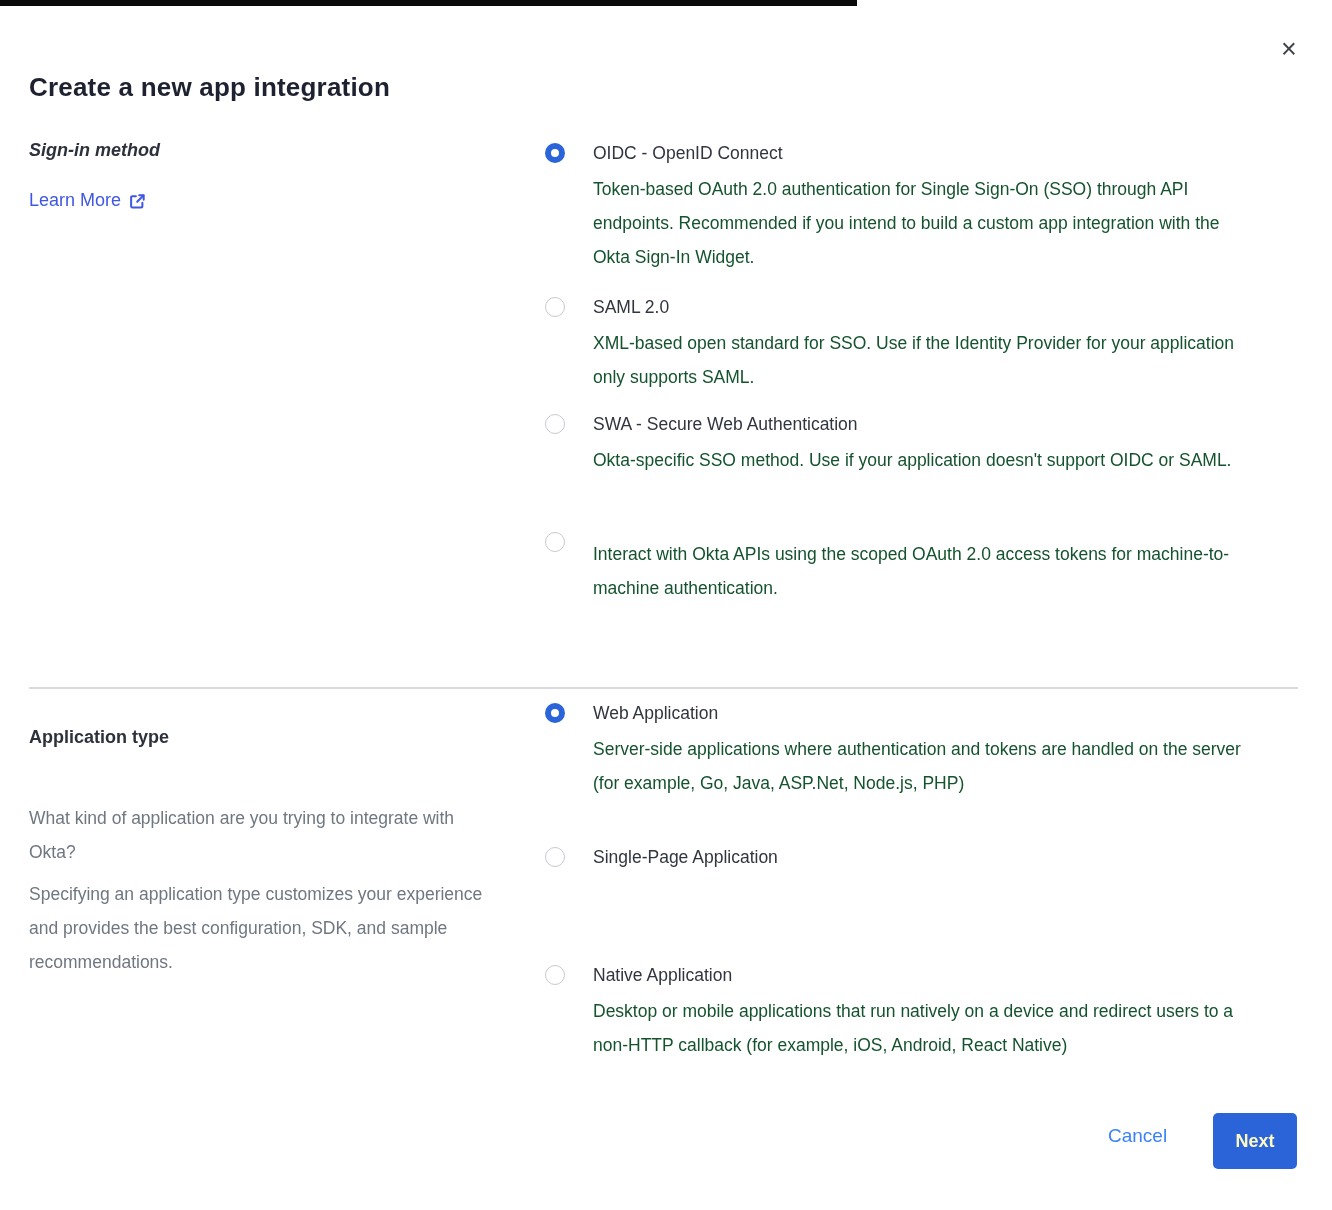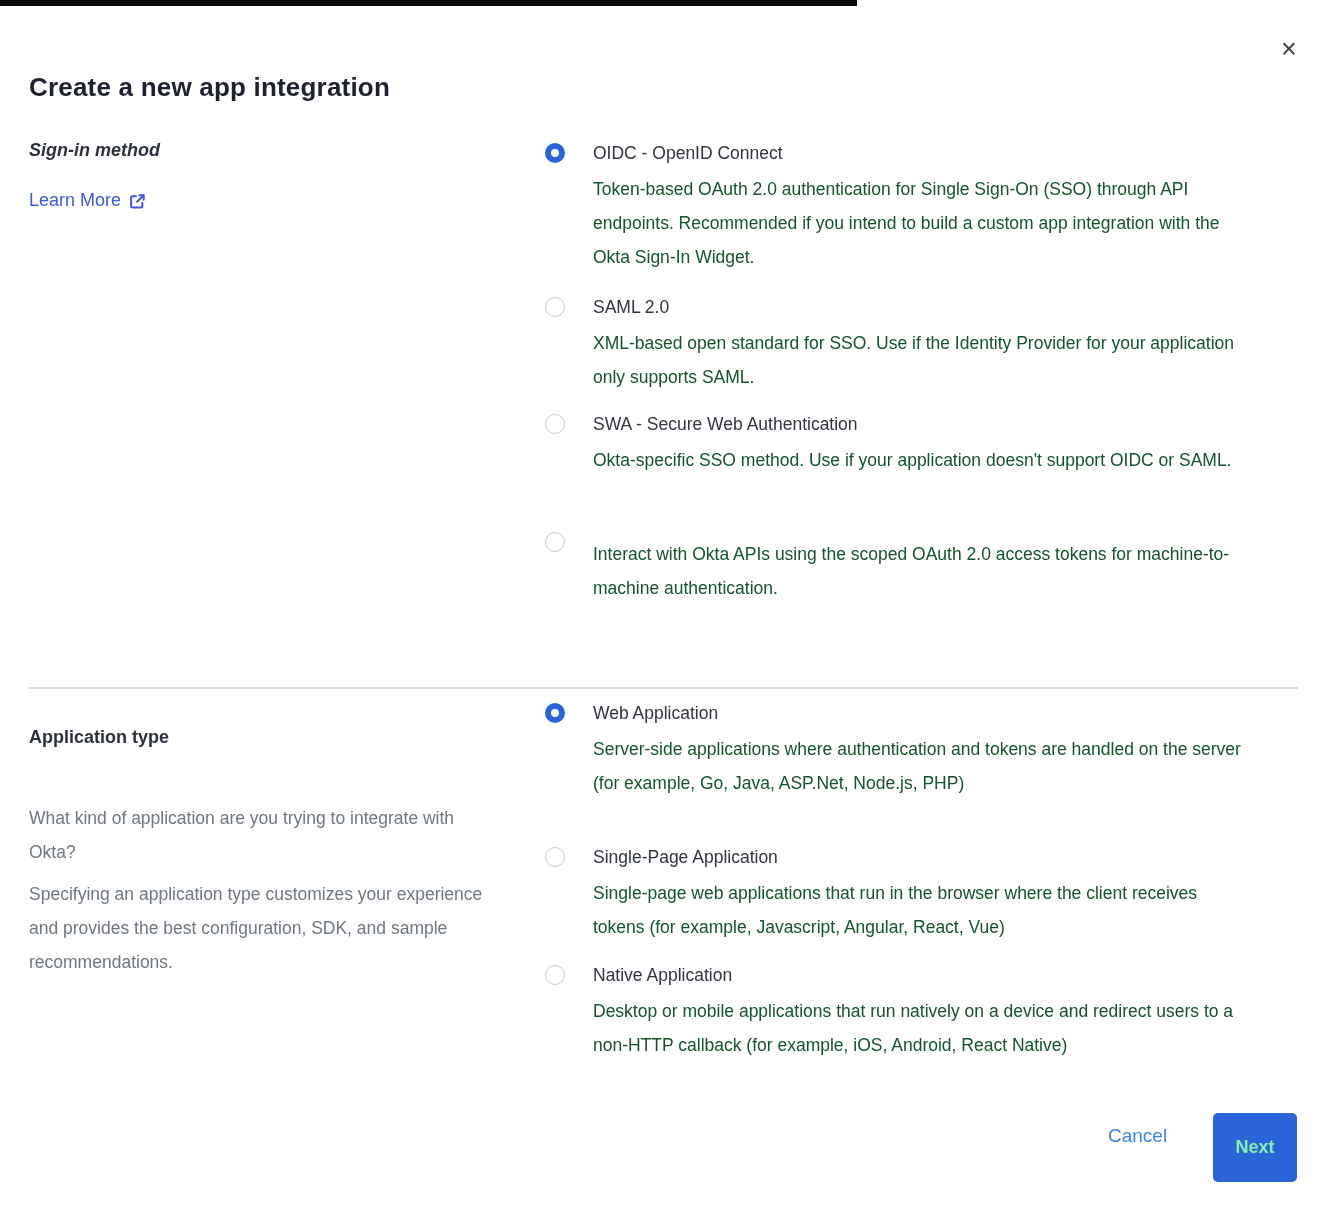--- a/index.html
+++ b/index.html
@@ -76,23 +76,23 @@
     font-size:17.5px; font-weight:400;
     line-height:34px; color:#14532d;
   }
   .footer-cancel {
     position:absolute; left:1108px; top:1125px;
     font-size:19px; font-weight:500; color:#3b82f6;
     cursor:pointer;
   }
   .footer-next {
     position:absolute; left:1213px; top:1113px;
-    width:84px; height:69px;
+    width:84px; height:56px;
     background:#2b64d9; border:none; border-radius:5px;
-    color:#86efac; font-size:18px; font-weight:700;
+    color:#fef9c3; font-size:18px; font-weight:700;
     font-family:"Liberation Sans","DejaVu Sans",sans-serif;
     display:flex; align-items:center; justify-content:center;
     cursor:pointer;
   }
 </style>
 </head>
 <body>
 
 <div class="screen">
 
@@ -159,21 +159,20 @@
     <div class="option-text">
       <div class="option-label">Web Application</div>
       <div class="option-desc">Server-side applications where authentication and tokens are handled on the server (for example, Go, Java, ASP.Net, Node.js, PHP)</div>
     </div>
   </div>
 
   <div class="option-row" style="top:845px">
     <span class="radio"></span>
     <div class="option-text">
       <div class="option-label">Single-Page Application</div>
-      <div class="option-desc">Single-page web applications that run in the browser where the client receives tokens (for example, Javascript, Angular, React, Vue)</div>
     </div>
   </div>
 
   <div class="option-row" style="top:963px">
     <span class="radio"></span>
     <div class="option-text">
       <div class="option-label">Native Application</div>
       <div class="option-desc">Desktop or mobile applications that run natively on a device and redirect users to a non-HTTP callback (for example, iOS, Android, React Native)</div>
     </div>
   </div>

